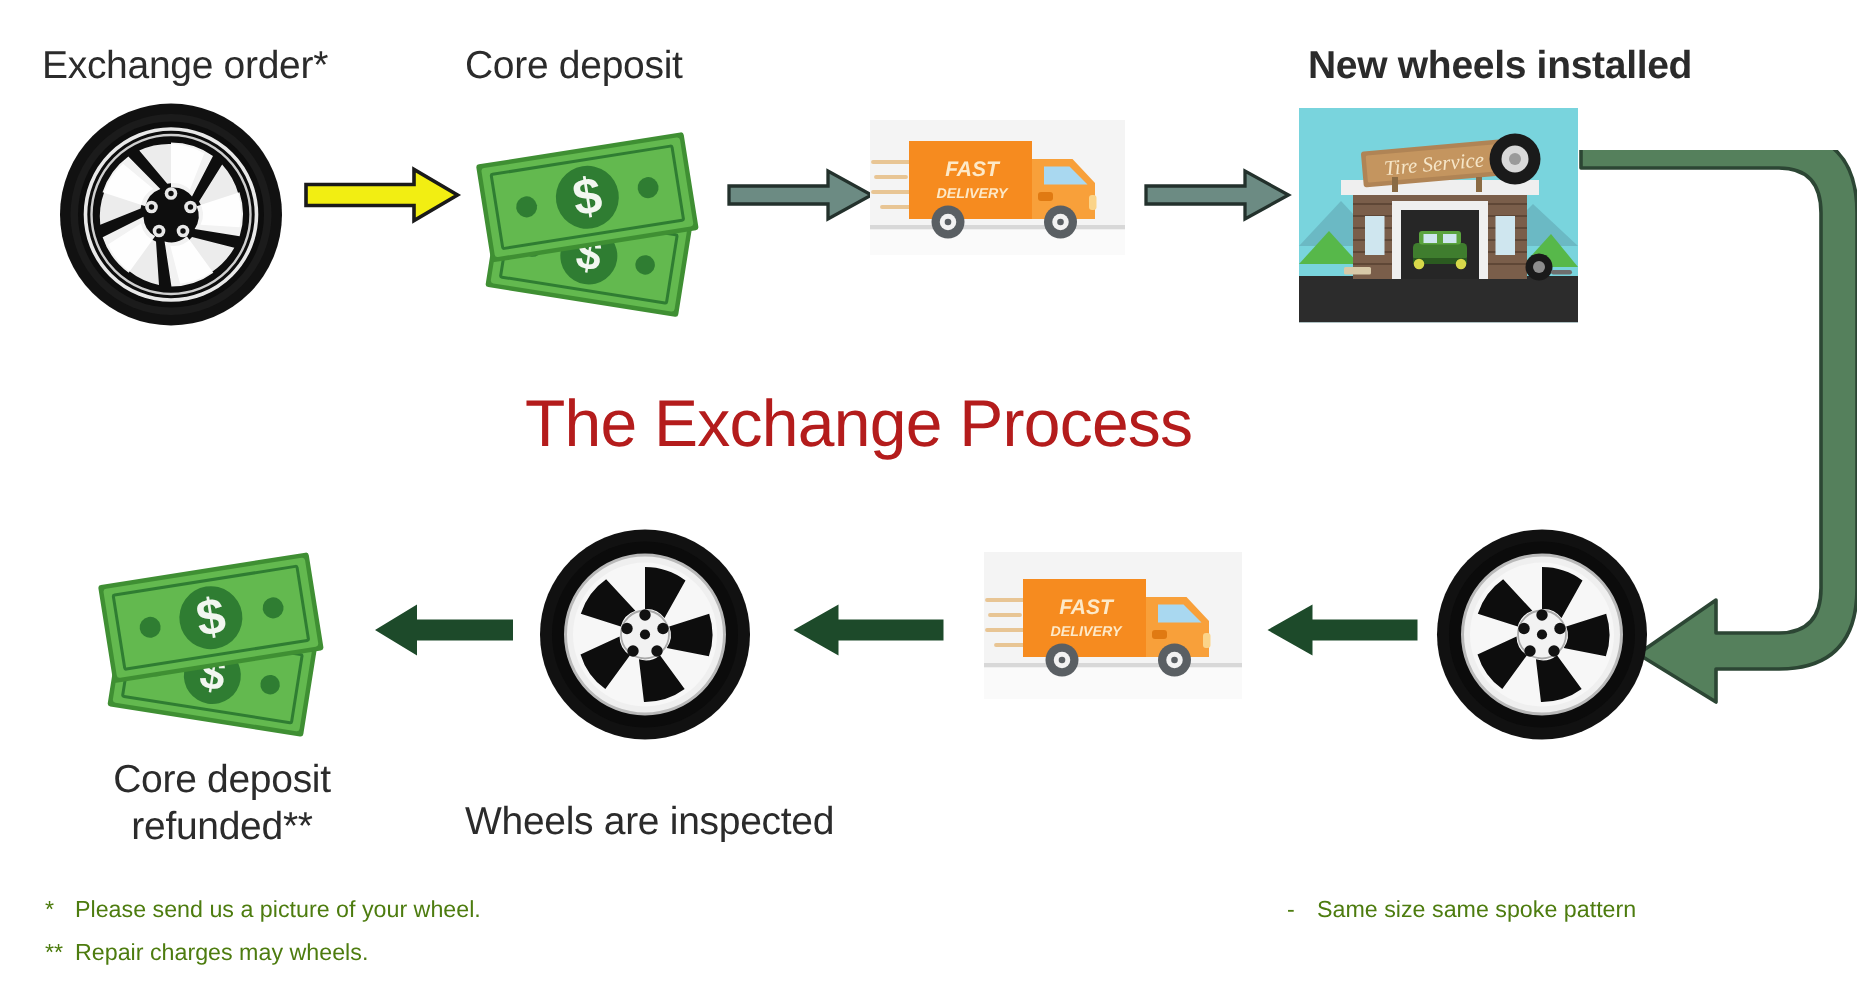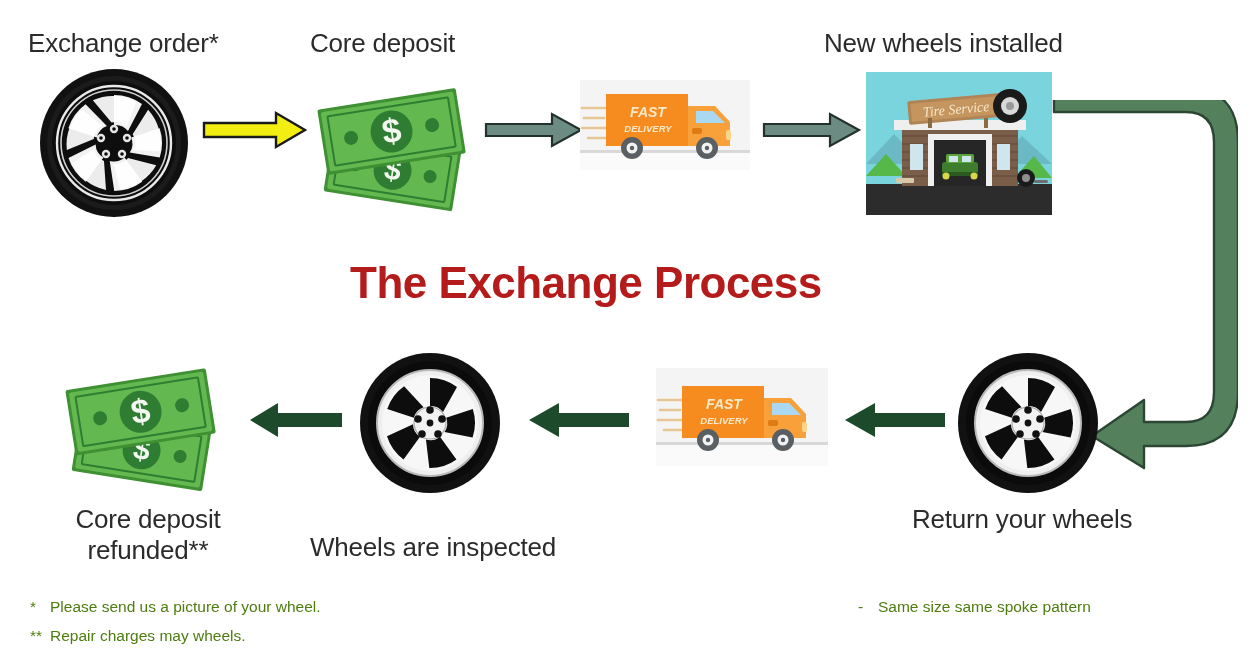--- a/index.html
+++ b/index.html
@@ -20,21 +20,21 @@
     font-size:26px;
     color:#2b2b2b;
     letter-spacing:-0.2px;
     white-space:nowrap;
     line-height:1.18;
   }
   .label.center{text-align:center;}
   .label.two-line{white-space:normal;}
   #title{
     font-size:44px;
-    font-weight:bold;
+    font-weight:normal;
     color:#b41c1c;
     letter-spacing:-0.5px;
     white-space:nowrap;
   }
   .footnote{
     font-size:15.5px;
     color:#4d7c0f;
     white-space:nowrap;
     line-height:1.9;
   }
@@ -43,21 +43,21 @@
 </style>
 </head>
 <body>
 
 <div id="canvas">
 
   <div class="abs label" style="left:28px; top:28px;">Exchange order*</div>
 
   <div class="abs label" style="left:310px; top:28px;">Core deposit</div>
 
-  <div class="abs label" style="left:824px; top:28px;">New wheels installed</div>
+  <div class="abs label" style="left:872px; top:28px;font-weight:bold;">New wheels installed</div>
 
   <div class="abs imgbox" style="left:38px; top:68px;">
     <svg width="152" height="150" viewBox="0 0 152 150">
       <defs>
         <clipPath id="rimclipA">
             <circle cx="76" cy="75" r="54"></circle>
           </clipPath>
       </defs>
 
       <circle cx="76" cy="75" r="74" fill="#111111"></circle>
@@ -291,21 +291,20 @@
         <circle cx="72" cy="58" r="3.8"></circle>
           <circle cx="84" cy="67" r="3.8"></circle>
         <circle cx="80" cy="82" r="3.8"></circle>
           <circle cx="64" cy="82" r="3.8"></circle>
         <circle cx="60" cy="67" r="3.8"></circle>
         <circle cx="72" cy="71" r="3.4"></circle>
       </g>
     </svg>
   </div>
 
-  <div class="abs label" style="left:912px; top:504px;">Return your wheels</div>
 
   <div class="abs" style="left:843px; top:400px;">
     <svg width="104" height="40" viewBox="0 0 104 40">
       <path d="M102,13 L32,13 L32,3 L2,20 L32,37 L32,27 L102,27 Z" fill="#1d4a2a"></path>
     </svg>
   </div>
 
   <div class="abs imgbox" style="left:656px; top:368px;">
     <svg width="172" height="98" viewBox="0 0 172 98">
       <rect x="0" y="0" width="172" height="98" fill="#f4f4f4"></rect>

